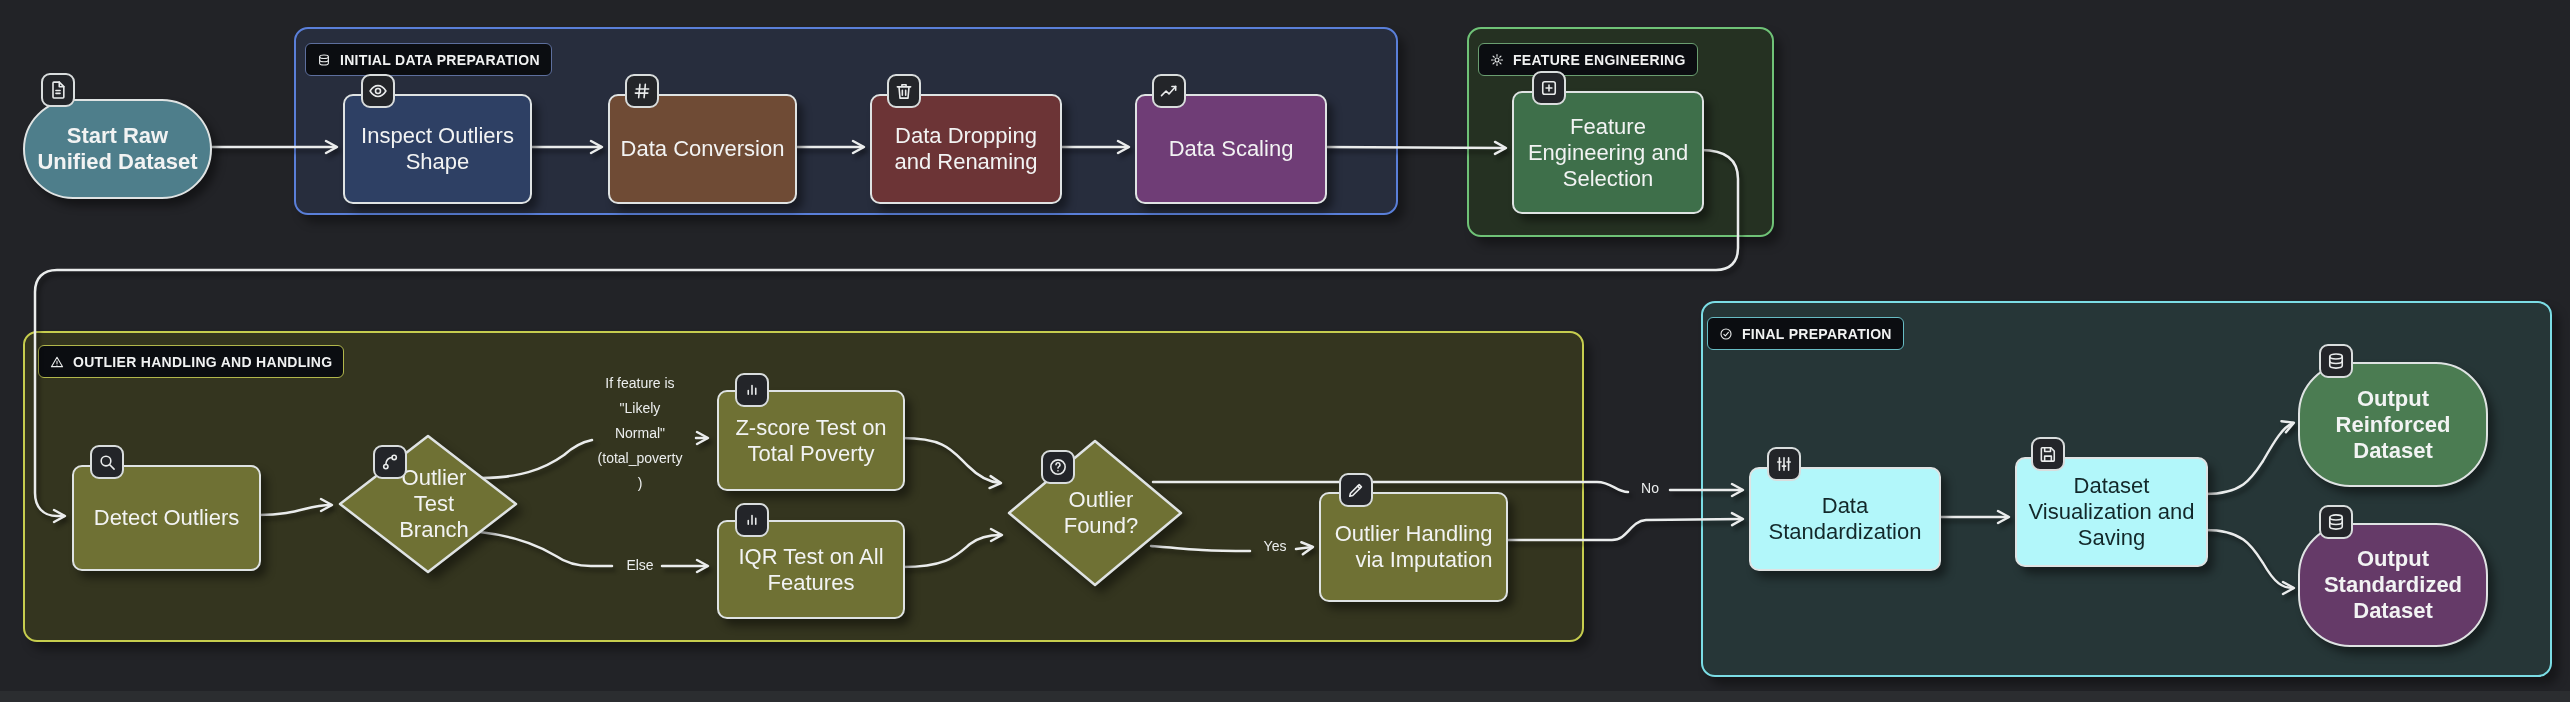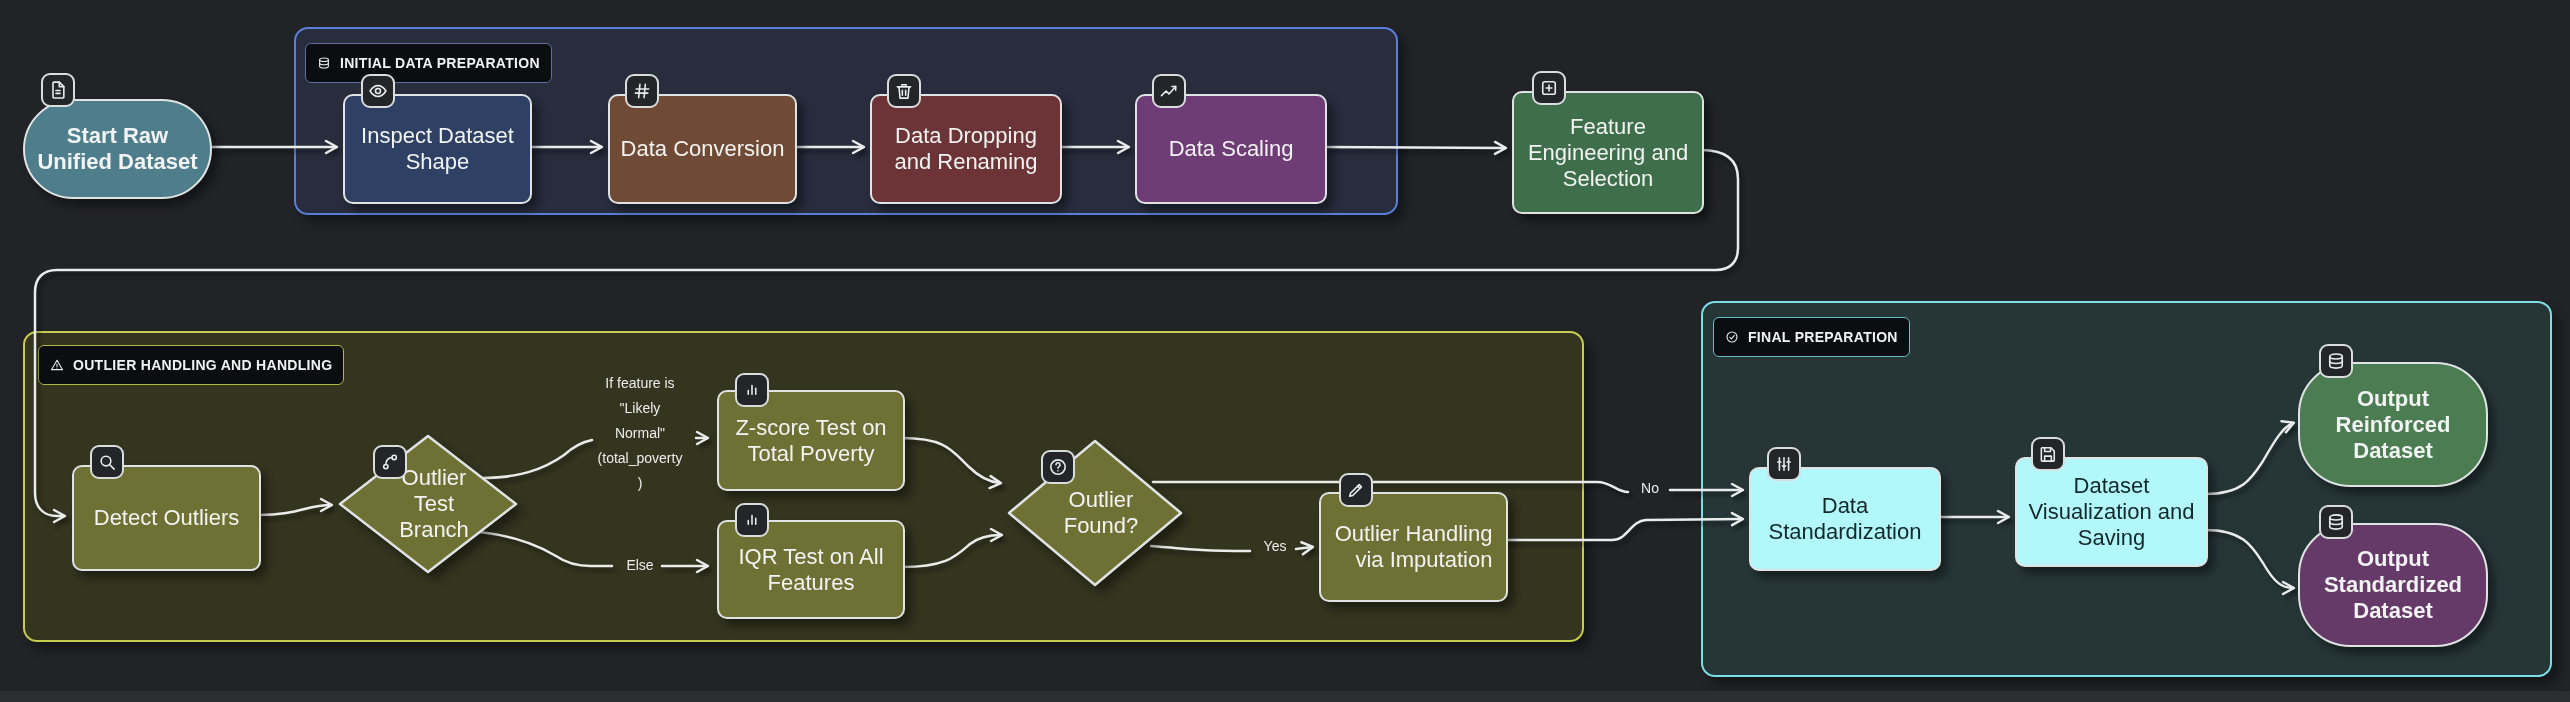--- a/index.html
+++ b/index.html
@@ -7,21 +7,21 @@
     position:relative;width:2570px;height:702px;overflow:hidden;
     font-family:"Liberation Sans",sans-serif;
   }
   .subgraph{
     position:absolute;border:2px solid;border-radius:14px;
     box-shadow:7px 8px 10px rgba(0,0,0,.35);
   }
   .chip{
     position:absolute;display:inline-flex;align-items:center;gap:9px;
     background:#0b0d11;border:1.5px solid;border-radius:6px;
-    padding:3px 11px;height:40px;box-sizing:border-box;
+    padding:3px 11px;height:33px;box-sizing:border-box;
     color:#f1f2f2;font-size:14px;font-weight:700;letter-spacing:.3px;white-space:nowrap;
   }
   .node{
     position:absolute;border:2.5px solid #dfe3e3;border-radius:10px;
     display:flex;align-items:center;justify-content:center;text-align:center;
     box-shadow:6px 7px 9px rgba(0,0,0,.42);
   }
   .node.stadium{border-radius:52px;font-weight:bold;}
   .nlabel{
     font-size:22px;line-height:26px;white-space:pre-line;padding:0 6px;
@@ -52,31 +52,40 @@
 <div class="subgraph" style="left: 294px; top: 27px; width: 1100px; height: 184px; border-color: rgb(90, 127, 217); background: rgb(39, 45, 61);">
       <div class="chip" style="left: 9px; top: 14px; border-color: rgb(93, 111, 158);">
         <svg width="14" height="14" viewBox="0 0 24 24" fill="none" stroke="#e9ebeb" stroke-width="1.9" stroke-linecap="round" stroke-linejoin="round">
           <ellipse cx="12" cy="6.5" rx="7.5" ry="3"></ellipse>
           <path d="M4.5 6.5v11c0 1.66 3.36 3 7.5 3s7.5-1.34 7.5-3v-11"></path>
           <path d="M4.5 12c0 1.66 3.36 3 7.5 3s7.5-1.34 7.5-3"></path>
         </svg>
         <span>INITIAL DATA PREPARATION</span>
       </div>
     </div>
+    <div class="subgraph" style="left: 1467px; top: 27px; width: 303px; height: 206px; border-color: rgb(111, 194, 119); background: rgb(37, 49, 34);">
+      <div class="chip" style="left: 9px; top: 14px; border-color: rgb(106, 158, 112);">
+        <svg width="14" height="14" viewBox="0 0 24 24" fill="none" stroke="#e9ebeb" stroke-width="1.9" stroke-linecap="round" stroke-linejoin="round">
+          <circle cx="12" cy="12" r="3.4"></circle>
+          <path d="M12 2.5v3M12 18.5v3M2.5 12h3M18.5 12h3M5.2 5.2l2.1 2.1M16.7 16.7l2.1 2.1M18.8 5.2l-2.1 2.1M7.3 16.7l-2.1 2.1"></path>
+        </svg>
+        <span>FEATURE ENGINEERING</span>
+      </div>
+    </div>
     <div class="subgraph" style="left: 23px; top: 331px; width: 1557px; height: 307px; border-color: rgb(198, 205, 78); background: rgb(52, 53, 31);">
       <div class="chip" style="left: 13px; top: 12px; border-color: rgb(178, 183, 75);">
         <svg width="14" height="14" viewBox="0 0 24 24" fill="none" stroke="#e9ebeb" stroke-width="1.9" stroke-linecap="round" stroke-linejoin="round">
           <path d="M12 4L21.5 20H2.5z"></path>
           <path d="M12 10.5v4M12 17.3v.01"></path>
         </svg>
         <span>OUTLIER HANDLING AND HANDLING</span>
       </div>
     </div>
     <div class="subgraph" style="left: 1701px; top: 301px; width: 847px; height: 372px; border-color: rgb(123, 221, 229); background: rgb(38, 54, 55);">
-      <div class="chip" style="left: 10px; top: 14px; border-color: rgb(103, 188, 196);">
+      <div class="chip" style="left: 4px; top: 14px; border-color: rgb(103, 188, 196);">
         <svg width="14" height="14" viewBox="0 0 24 24" fill="none" stroke="#e9ebeb" stroke-width="1.9" stroke-linecap="round" stroke-linejoin="round">
           <circle cx="12" cy="12" r="8.6"></circle>
           <path d="M8.3 12.5l2.6 2.6 5.2-6"></path>
         </svg>
         <span>FINAL PREPARATION</span>
       </div>
     </div>
     <svg class="edges" width="2570" height="702" viewBox="0 0 2570 702">
       <defs>
         <marker id="arrow" markerUnits="userSpaceOnUse" markerWidth="18" markerHeight="16" refX="12" refY="8" orient="auto">
@@ -106,21 +115,21 @@
 Unified Dataset</div>
       <div class="badge" style="left: 16px; top: -28px;">
         <svg width="20" height="20" viewBox="0 0 24 24" fill="none" stroke="#e9ebeb" stroke-width="1.9" stroke-linecap="round" stroke-linejoin="round">
           <path d="M7 2.5h6.5L19 8v12.5a1 1 0 0 1-1 1H7a1 1 0 0 1-1-1v-17a1 1 0 0 1 1-1z"></path>
           <path d="M13.5 2.5V8H19"></path>
           <path d="M9.5 12.5h5M9.5 16h5"></path>
         </svg>
       </div>
     </div>
     <div class="node" style="left: 343px; top: 94px; width: 185px; height: 106px; z-index: 4; background: rgb(46, 64, 100); color: rgb(242, 243, 243);">
-      <div class="nlabel">Inspect Dataset
+      <div class="nlabel">Inspect Outliers
 Shape</div>
       <div class="badge" style="left: 16px; top: -22px;">
         <svg width="20" height="20" viewBox="0 0 24 24" fill="none" stroke="#e9ebeb" stroke-width="1.9" stroke-linecap="round" stroke-linejoin="round">
           <path d="M2.5 12C2.5 12 6.5 5.5 12 5.5S21.5 12 21.5 12 17.5 18.5 12 18.5 2.5 12 2.5 12z"></path>
           <circle cx="12" cy="12" r="3"></circle>
         </svg>
       </div>
     </div>
     <div class="node" style="left: 608px; top: 94px; width: 185px; height: 106px; z-index: 4; background: rgb(111, 75, 53); color: rgb(242, 243, 243);">
       <div class="nlabel">Data Conversion</div>

